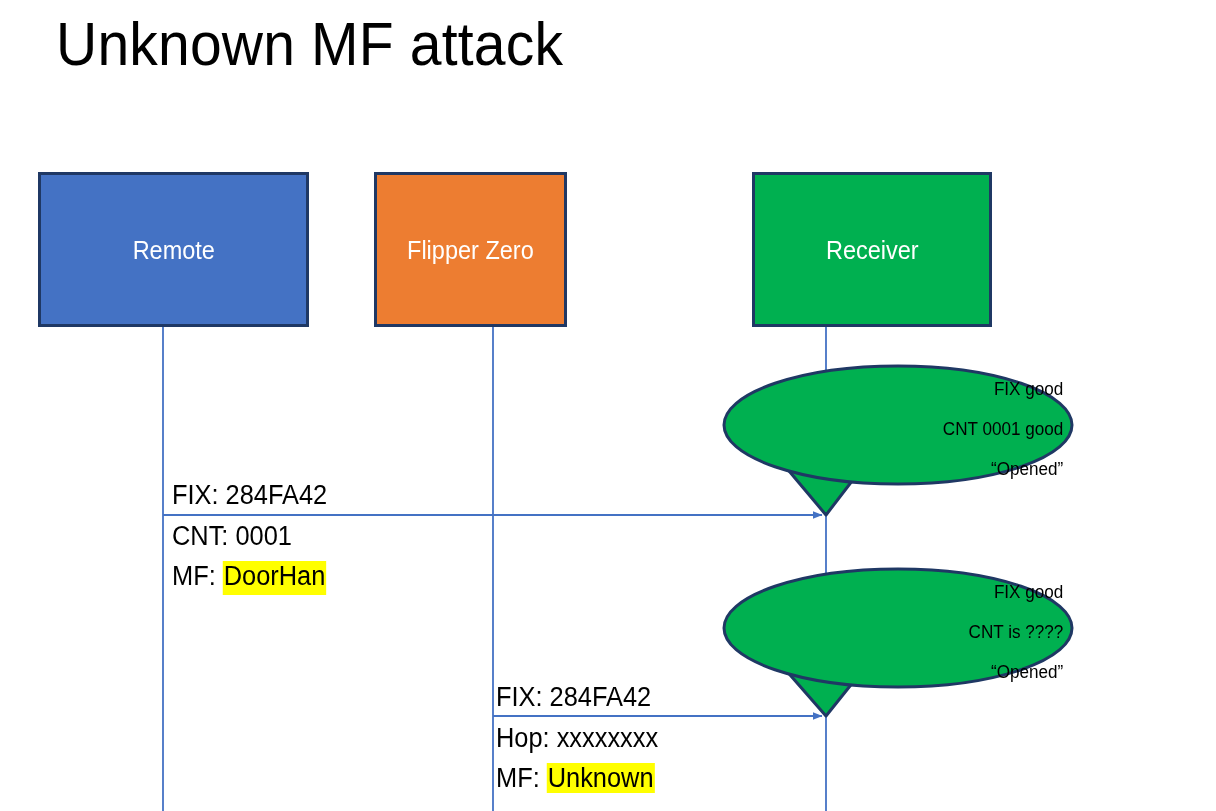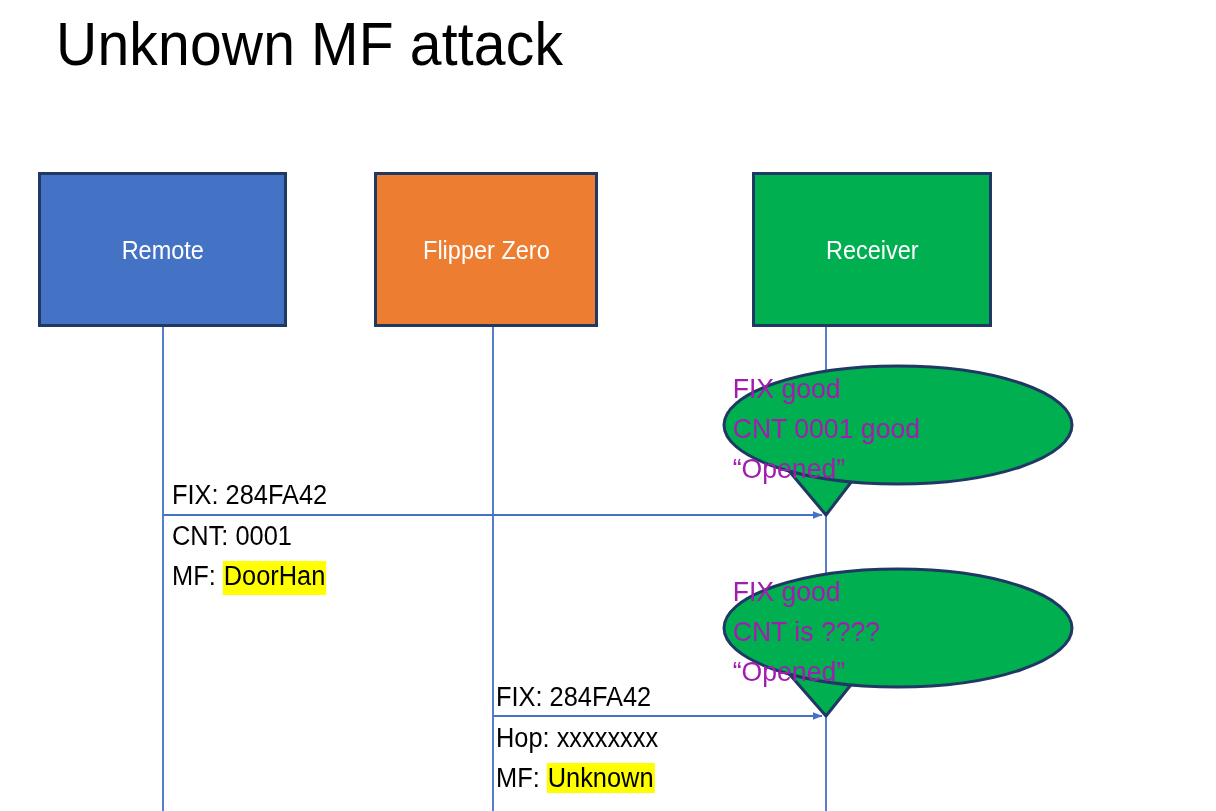--- a/index.html
+++ b/index.html
@@ -56,22 +56,22 @@
     justify-content: center;
   }
   .actor-label {
     color: #ffffff;
     font-size: 25px;
     font-weight: 400;
     line-height: 1.2;
     text-align: center;
     transform: scaleX(0.94);
   }
-  #actor-remote   { left: 38px;  top: 172px; width: 249px; height: 155px; background: #4472C4; }
-  #actor-flipper  { left: 374px; top: 172px; width: 224px; height: 155px; background: #ED7D31; }
+  #actor-remote   { left: 38px;  top: 172px; width: 271px; height: 155px; background: #4472C4; }
+  #actor-flipper  { left: 374px; top: 172px; width: 193px; height: 155px; background: #ED7D31; }
   #actor-receiver { left: 708px; top: 172px; width: 240px; height: 155px; background: #00B050; margin-left: 44px; }
 
   
   .msg-block {
     position: absolute;
     color: #000000;
     font-size: 27px;
     line-height: 40px;
     white-space: nowrap;
     transform: scaleX(0.94);
@@ -94,23 +94,23 @@
 
   #msg1-top    { left: 172px; top: 475px; }
   #msg1-bottom { left: 172px; top: 516px; }
   #msg2-top    { left: 496px; top: 677px; }
   #msg2-bottom { left: 496px; top: 718px; }
 
   
   .bubble-text {
     position: absolute;
     width: 348px;
-    text-align: left;
-    color: #a21caf;
-    font-size: 28px;
+    text-align: right;
+    color: #000000;
+    font-size: 18px;
     line-height: 40px;
     white-space: nowrap;
   }
   .bubble-line { display: block; transform: scaleX(0.95); }
   #bubble1-text { left: 724px; top: 369px; }
   #bubble2-text { left: 724px; top: 572px; }
 </style>
 </head>
 <body>
 

